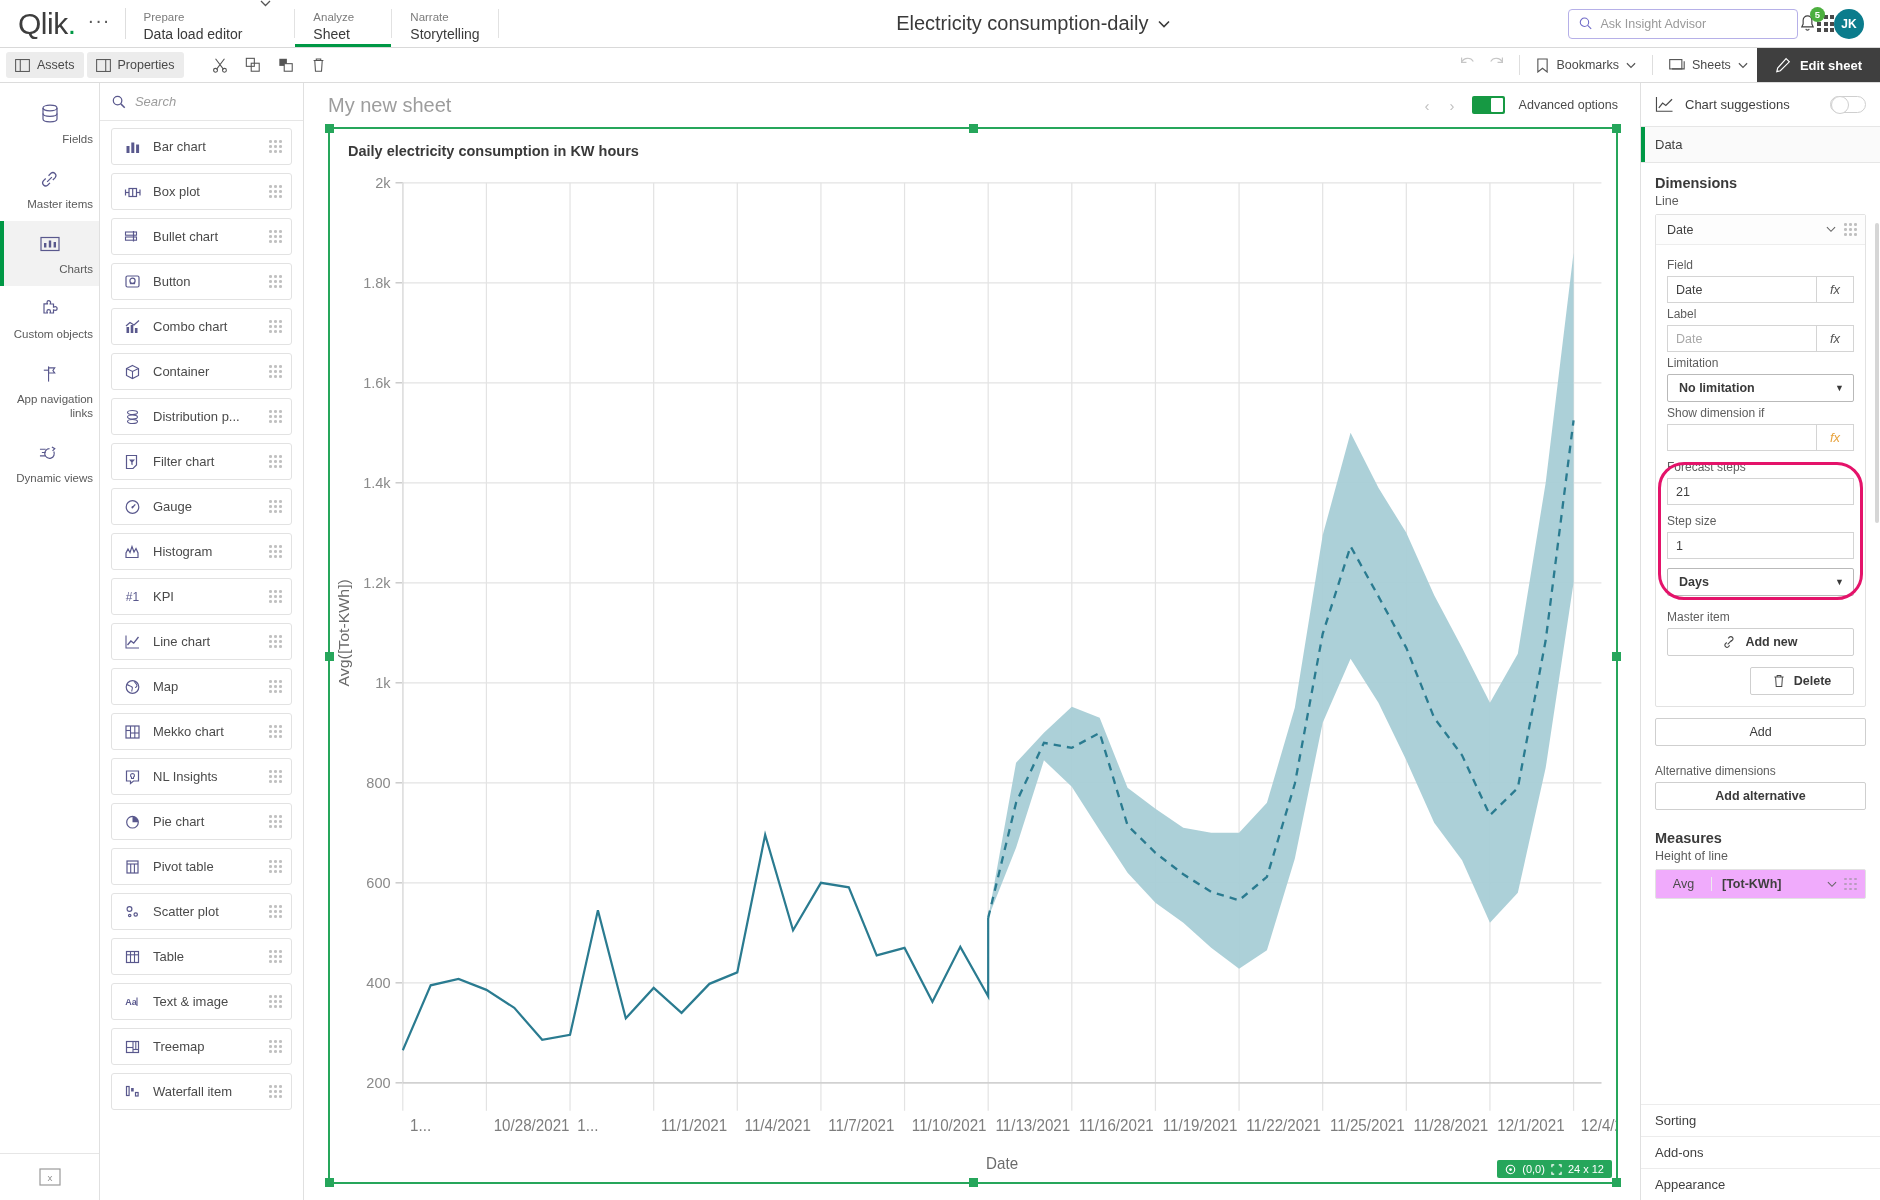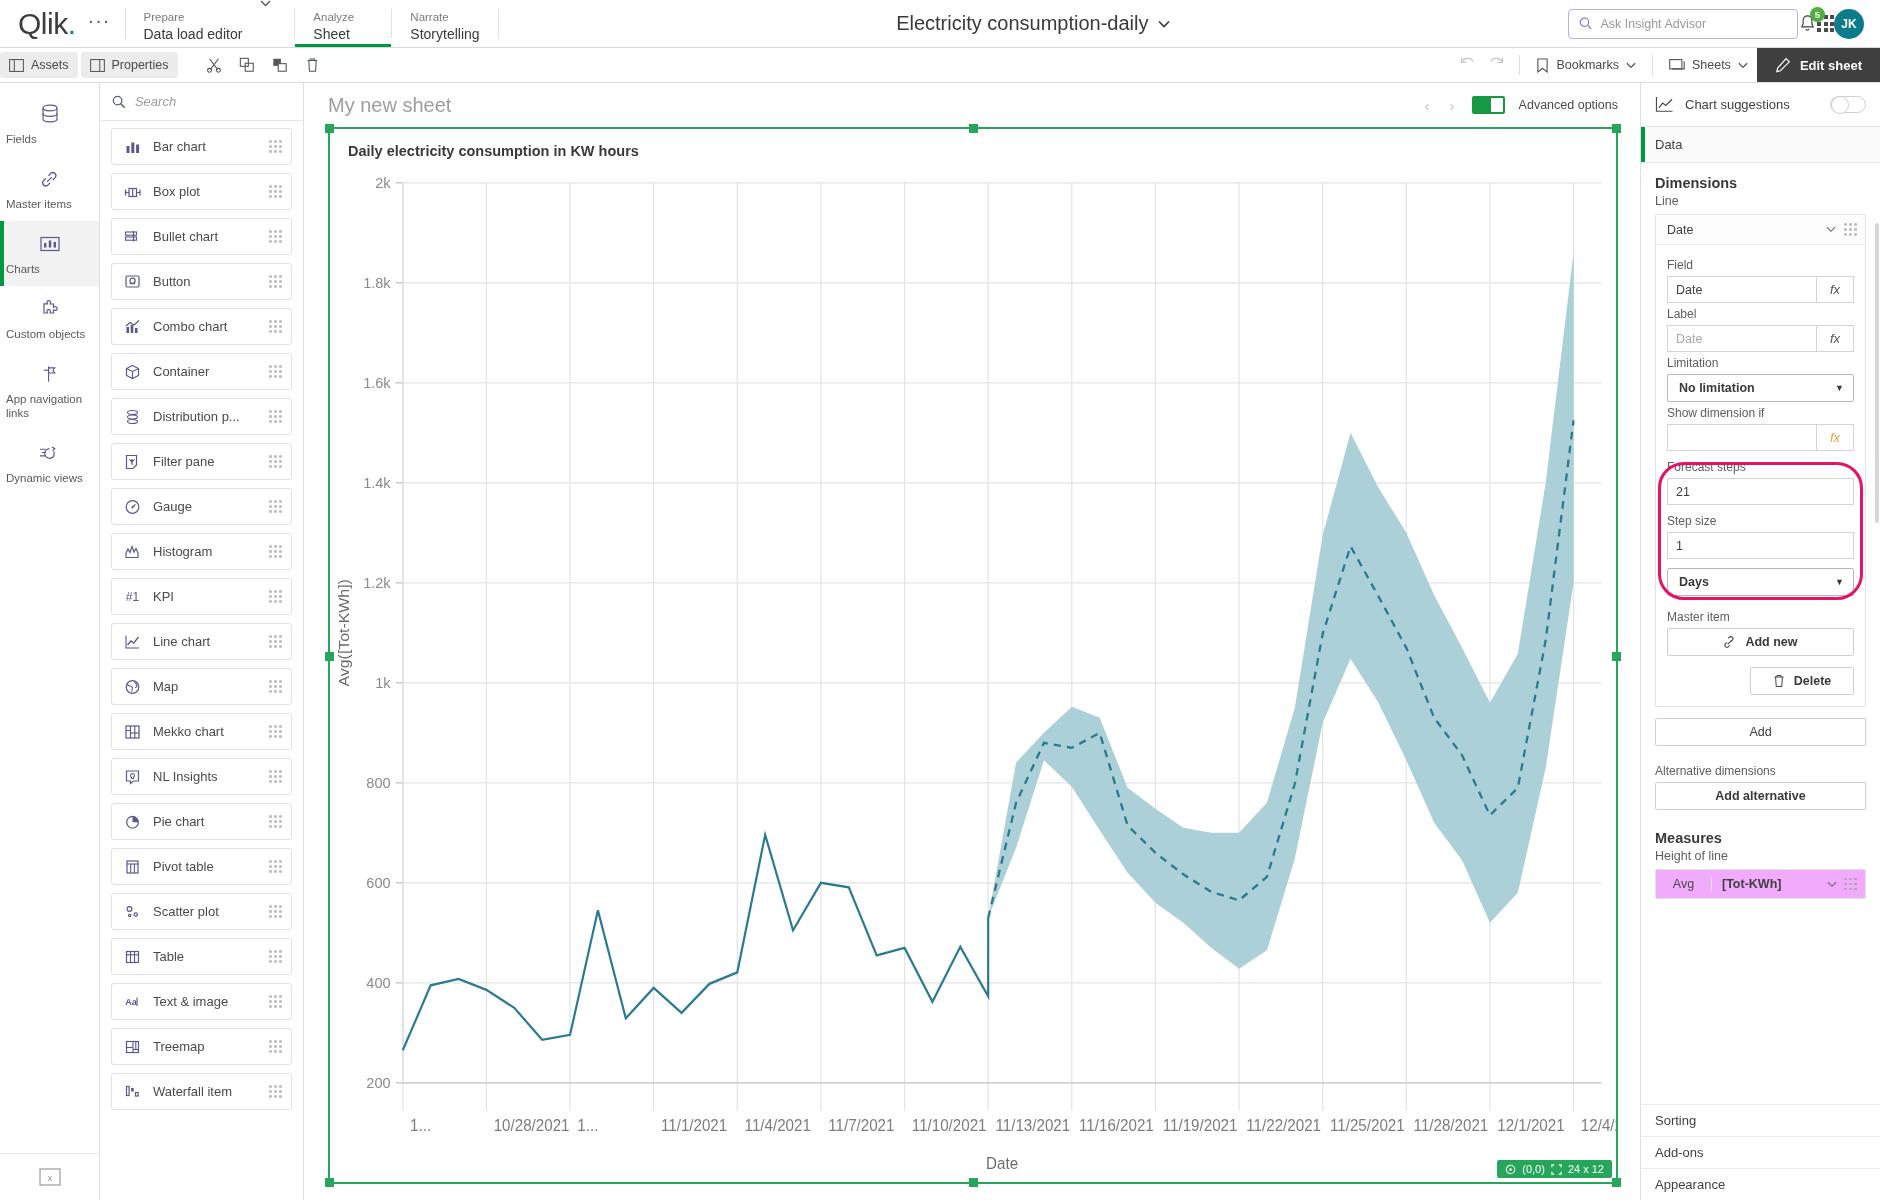--- a/index.html
+++ b/index.html
@@ -59,21 +59,21 @@
   .avatar {
     width:30px; height:30px; border-radius:50%; background:#0b7c8c; color:#fff;
     font-size:12px; font-weight:bold; display:flex; align-items:center; justify-content:center; cursor:pointer;
   }
 
   
   .toolbar {
     height: 35px; min-height:35px; display:flex; align-items:stretch;
     border-bottom:1px solid #dcdcdc; background:#fff;
   }
-  .tb-left { display:flex; align-items:center; gap:3px; padding-left: 0; }
+  .tb-left { display:flex; align-items:center; gap:3px; padding-left: 6px; }
   .tb-btn {
     display:flex; align-items:center; gap:7px; padding: 4px 9px; font-size:12.5px;
     color:#4a4a4a; border-radius:3px; cursor:pointer; height:26px;
   }
   .tb-btn.toggled { background:#ececec; }
   .tb-sep { width:1px; background:#dedede; margin: 7px 7px; }
   .tb-icon-btn {
     width:30px; height:26px; display:flex; align-items:center; justify-content:center;
     color:#555; cursor:pointer; border-radius:3px;
   }
@@ -87,21 +87,21 @@
 
   
   .body { flex:1; display:flex; min-height:0; }
 
   
   .rail {
     width: 100px; min-width:100px; background:#fff; border-right:1px solid #e0e0e0;
     display:flex; flex-direction:column; align-items:stretch; padding-top: 8px; position:relative;
   }
   .rail-item {
-    padding: 12px 6px 10px 6px; text-align:left; cursor:pointer; position:relative;
+    padding: 12px 6px 10px 6px; text-align:right; cursor:pointer; position:relative;
   }
   .rail-item.active { background:#f2f2f2; }
   .rail-item.active::before {
     content:""; position:absolute; left:0; top:0; bottom:0; width:4px; background:#009845;
   }
   .rail-ico { height:22px; display:flex; align-items:center; justify-content:center; margin-bottom:7px; color:#59588d;}
   .rail-lbl { font-size:11.5px; color:#5a5a5a; line-height:14px; }
   .rail-bottom {
     margin-top:auto; border-top:1px solid #e6e6e6; padding: 14px 0; display:flex; justify-content:center;
   }
@@ -620,21 +620,21 @@
               <i></i>
             </span>
           </div>
           <div class="lib-item">
             <span class="lib-ico">
               <svg width="17" height="16" viewBox="0 0 16 16">
                 <path d="M2 1.5h10v9.5l-3.5 3.5H2z" stroke="#59588d" stroke-width="1.2" fill="none"></path>
                 <path d="M4.5 5.5h6l-2.4 2.8v3l-1.3-.9v-2.1z" fill="#59588d"></path>
               </svg>
             </span>
-            <span class="lib-lbl">Filter pane</span>
+            <span class="lib-lbl">Filter chart</span>
             <span class="drag-dots">
               <i></i>
               <i></i>
               <i></i>
               <i></i>
               <i></i>
               <i></i>
               <i></i>
               <i></i>
               <i></i>

